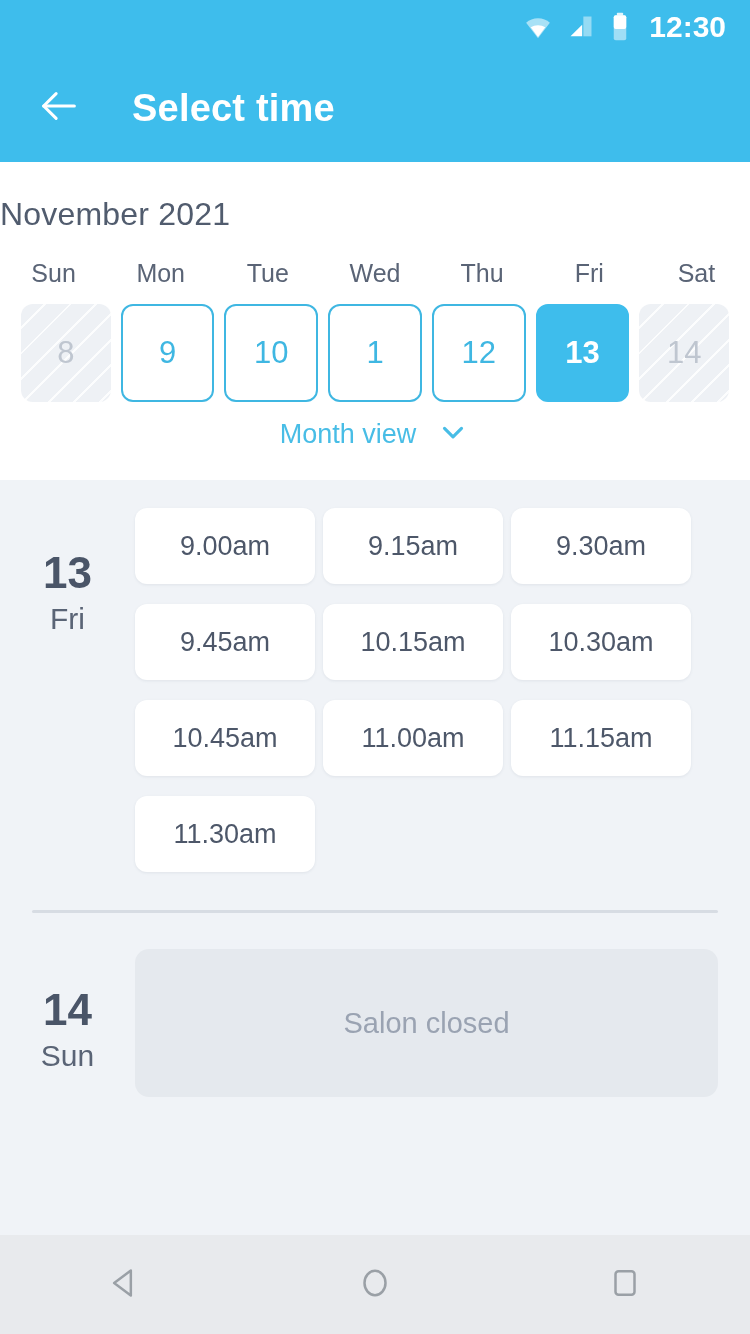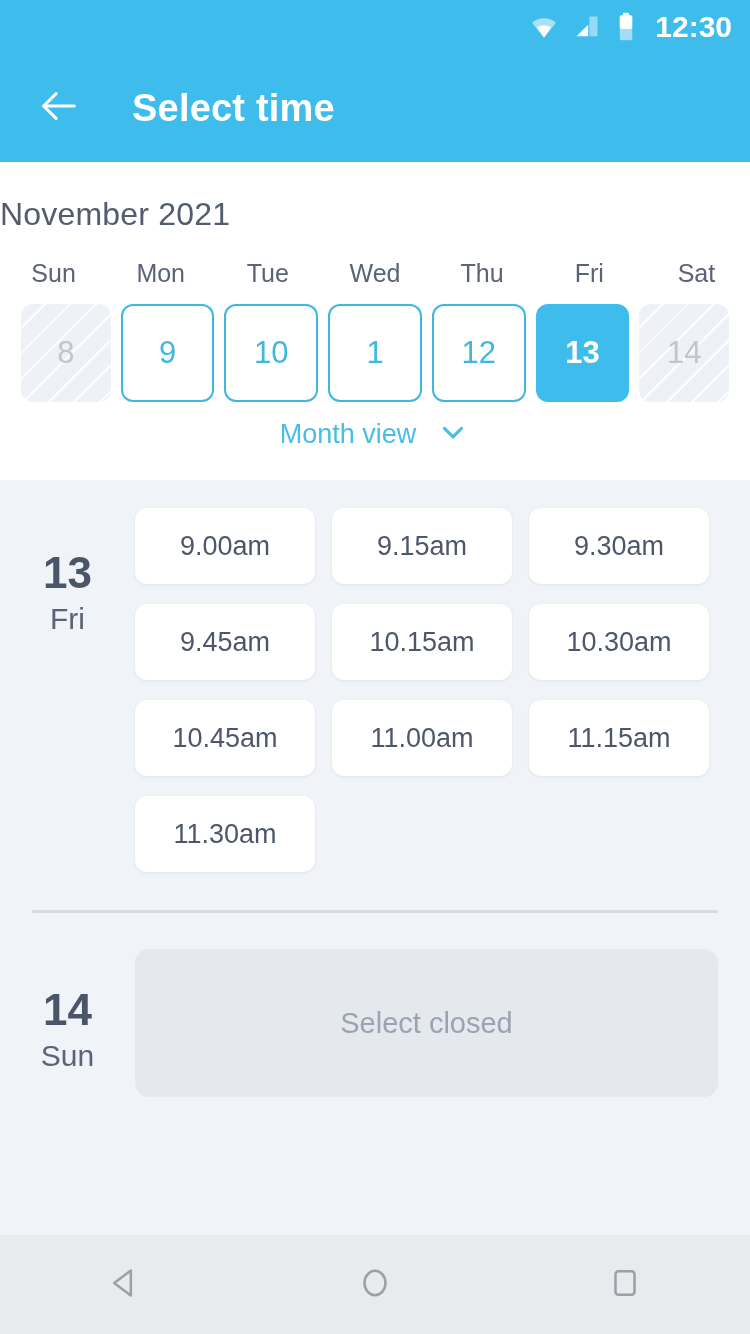--- a/index.html
+++ b/index.html
@@ -9,21 +9,21 @@
     background:#f0f3f7;
     overflow:hidden;
   }
   #screen{ position:relative; width:750px; height:1334px; overflow:hidden; }
 
   
   .statusbar{
     position:absolute; top:0; left:0; width:750px; height:54px;
     background:#3ebdec;
     display:flex; align-items:center; justify-content:flex-end;
-    padding-right:18px; gap:14px;
+    padding-right:24px; gap:14px;
   }
   .sb-icon{ display:flex; align-items:center; }
   .sb-time{
     color:#ffffff; font-size:30px; font-weight:bold; letter-spacing:0px;
     margin-left:4px;
   }
 
   
   .appbar{
     position:absolute; top:54px; left:0; width:750px; height:108px;
@@ -101,21 +101,21 @@
     width:135px; flex:0 0 135px; text-align:center; padding-top:42px;
   }
   .day-label .dnum{
     color:#4a5568; font-size:44px; font-weight:bold; line-height:1.05;
   }
   .day-label .dname{
     color:#5a6476; font-size:30px; margin-top:6px;
   }
   .slot-grid{
     flex:1 1 auto; display:flex; flex-wrap:wrap;
-    gap:20px 17px; padding-right:32px;
+    gap:20px 8px; padding-right:32px;
   }
   .slot{
     width:180px; height:76px; background:#ffffff;
     border-radius:12px;
     display:flex; align-items:center; justify-content:center;
     color:#4d5769; font-size:27px;
     box-shadow:0 1px 3px rgba(80,95,120,0.10);
     cursor:pointer;
   }
   .divider{
@@ -244,21 +244,21 @@
       </div>
     </div>
 
     <div class="divider"></div>
 
     <div class="closed-group">
       <div class="closed-label">
         <div class="dnum">14</div>
         <div class="dname">Sun</div>
       </div>
-      <div class="closed-card">Select closed</div>
+      <div class="closed-card">Salon closed</div>
     </div>
 
   </div>
 
   <div class="navbar">
     <div class="nav-btn">
       <span>
         <svg width="40" height="40" viewBox="0 0 24 24" fill="none" stroke="#9aa0a6" stroke-width="1.5" stroke-linejoin="round">
           <polygon points="15.5,4.5 5.5,12 15.5,19.5"></polygon>
         </svg>

